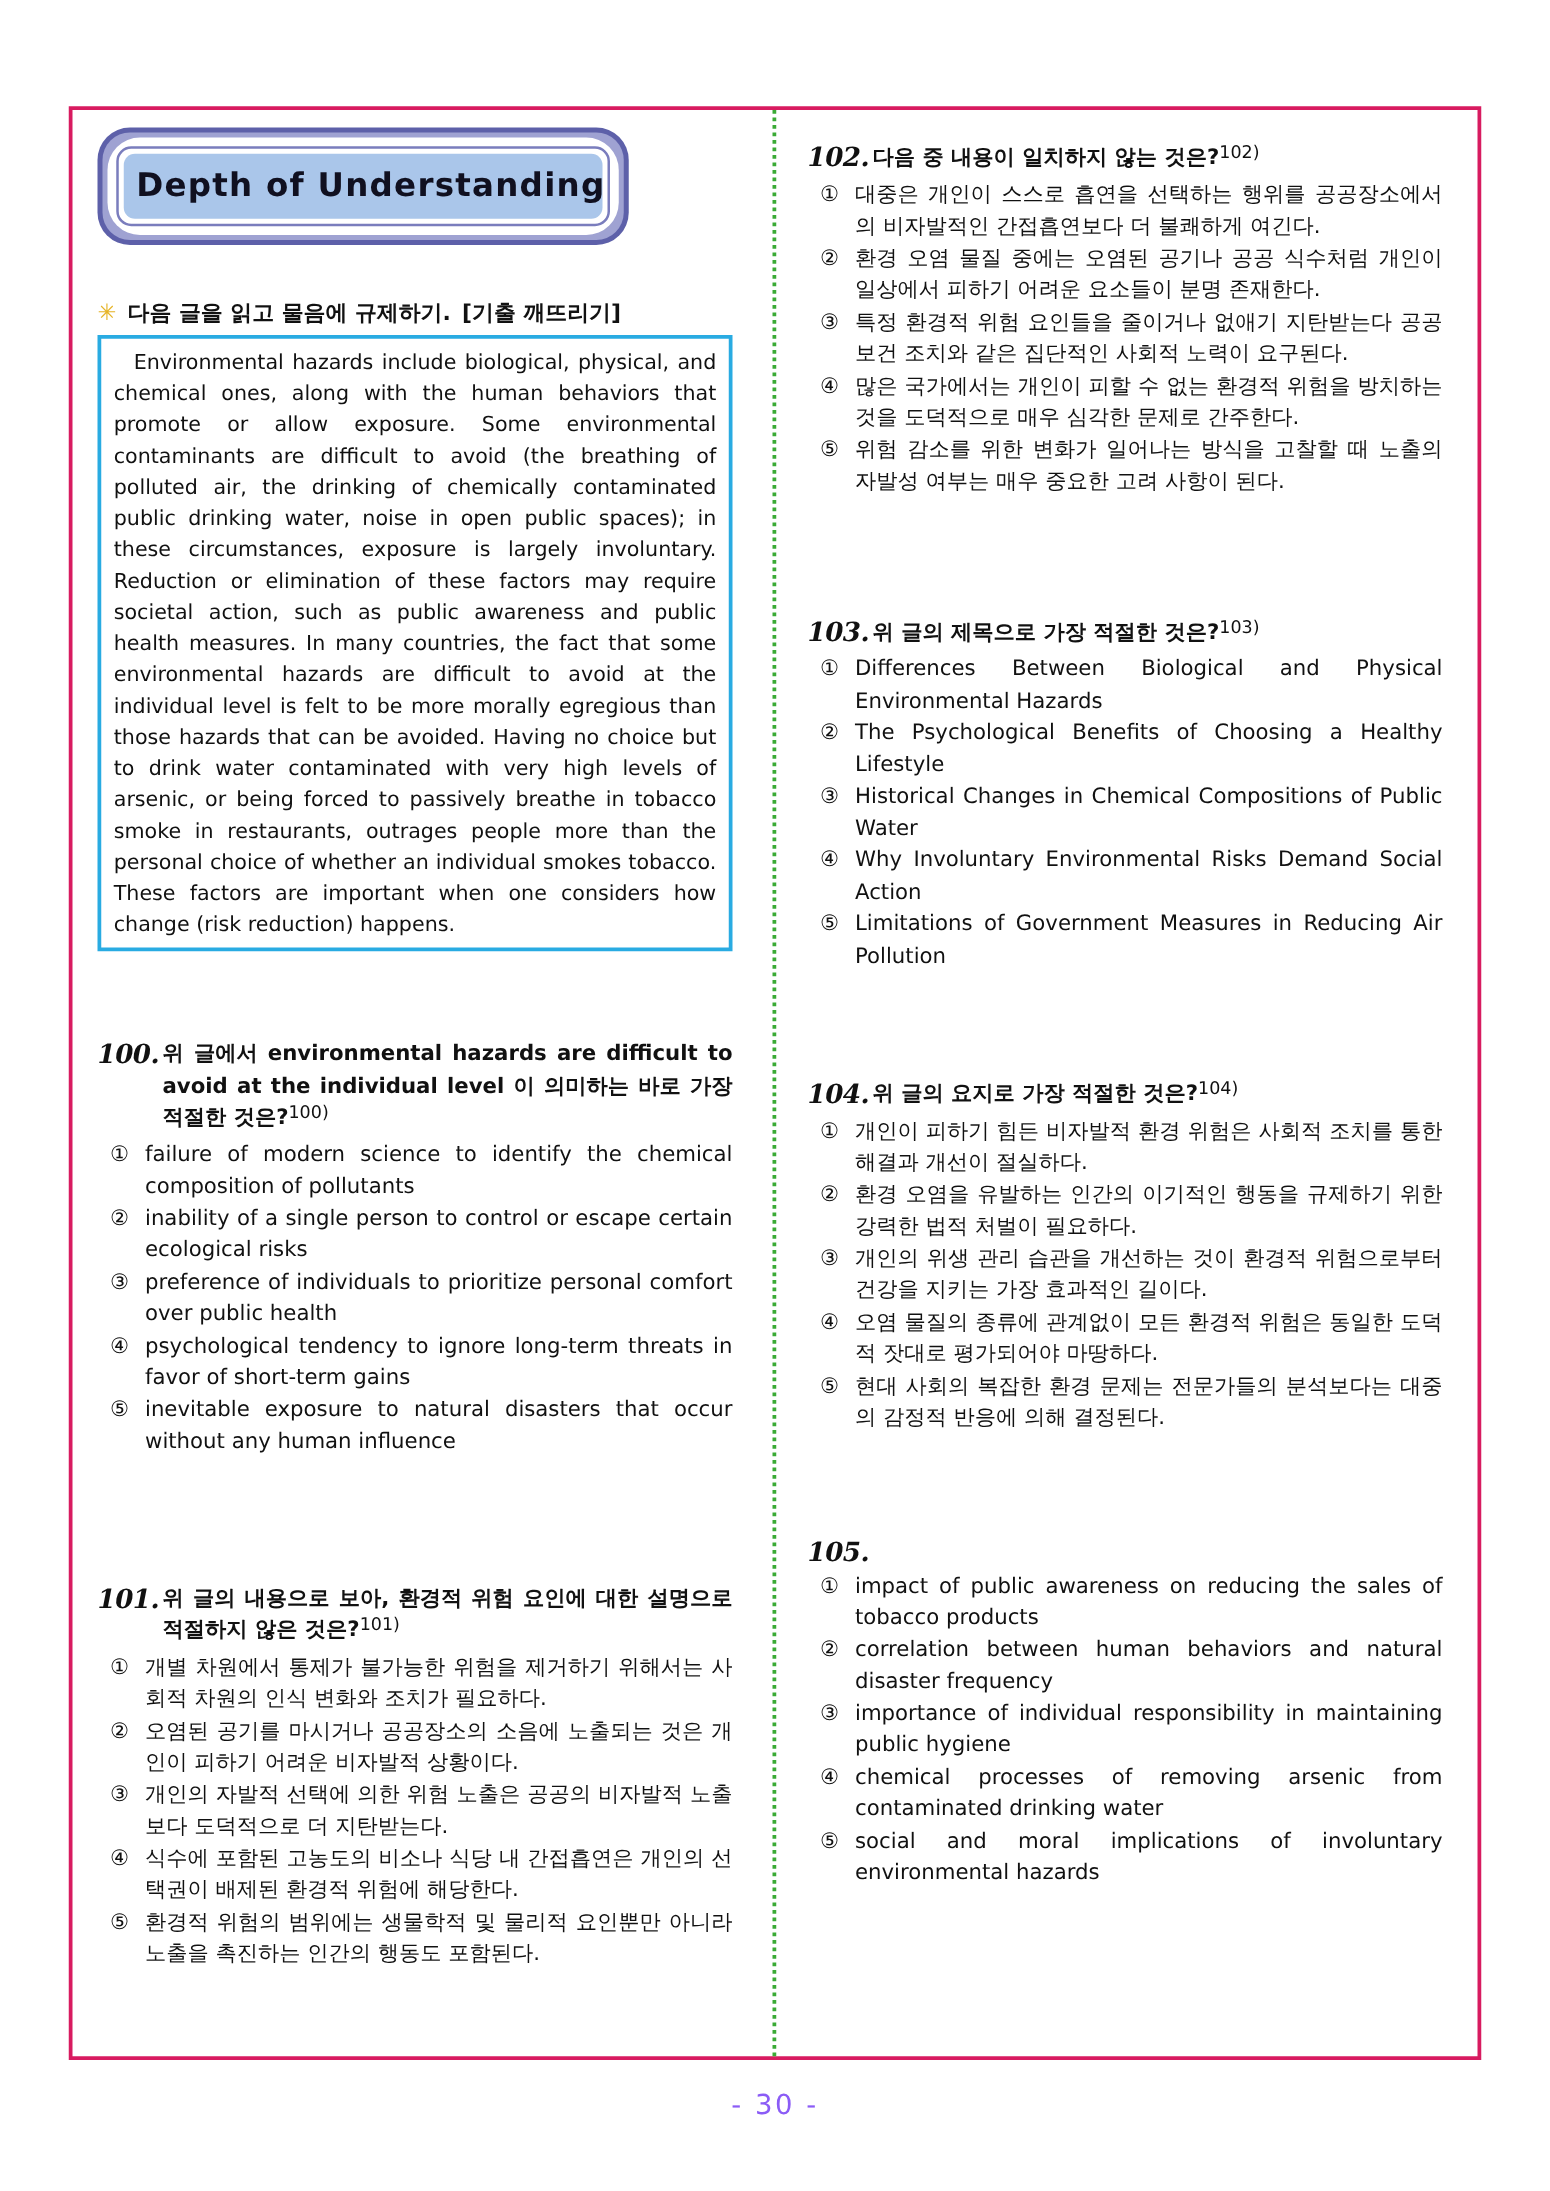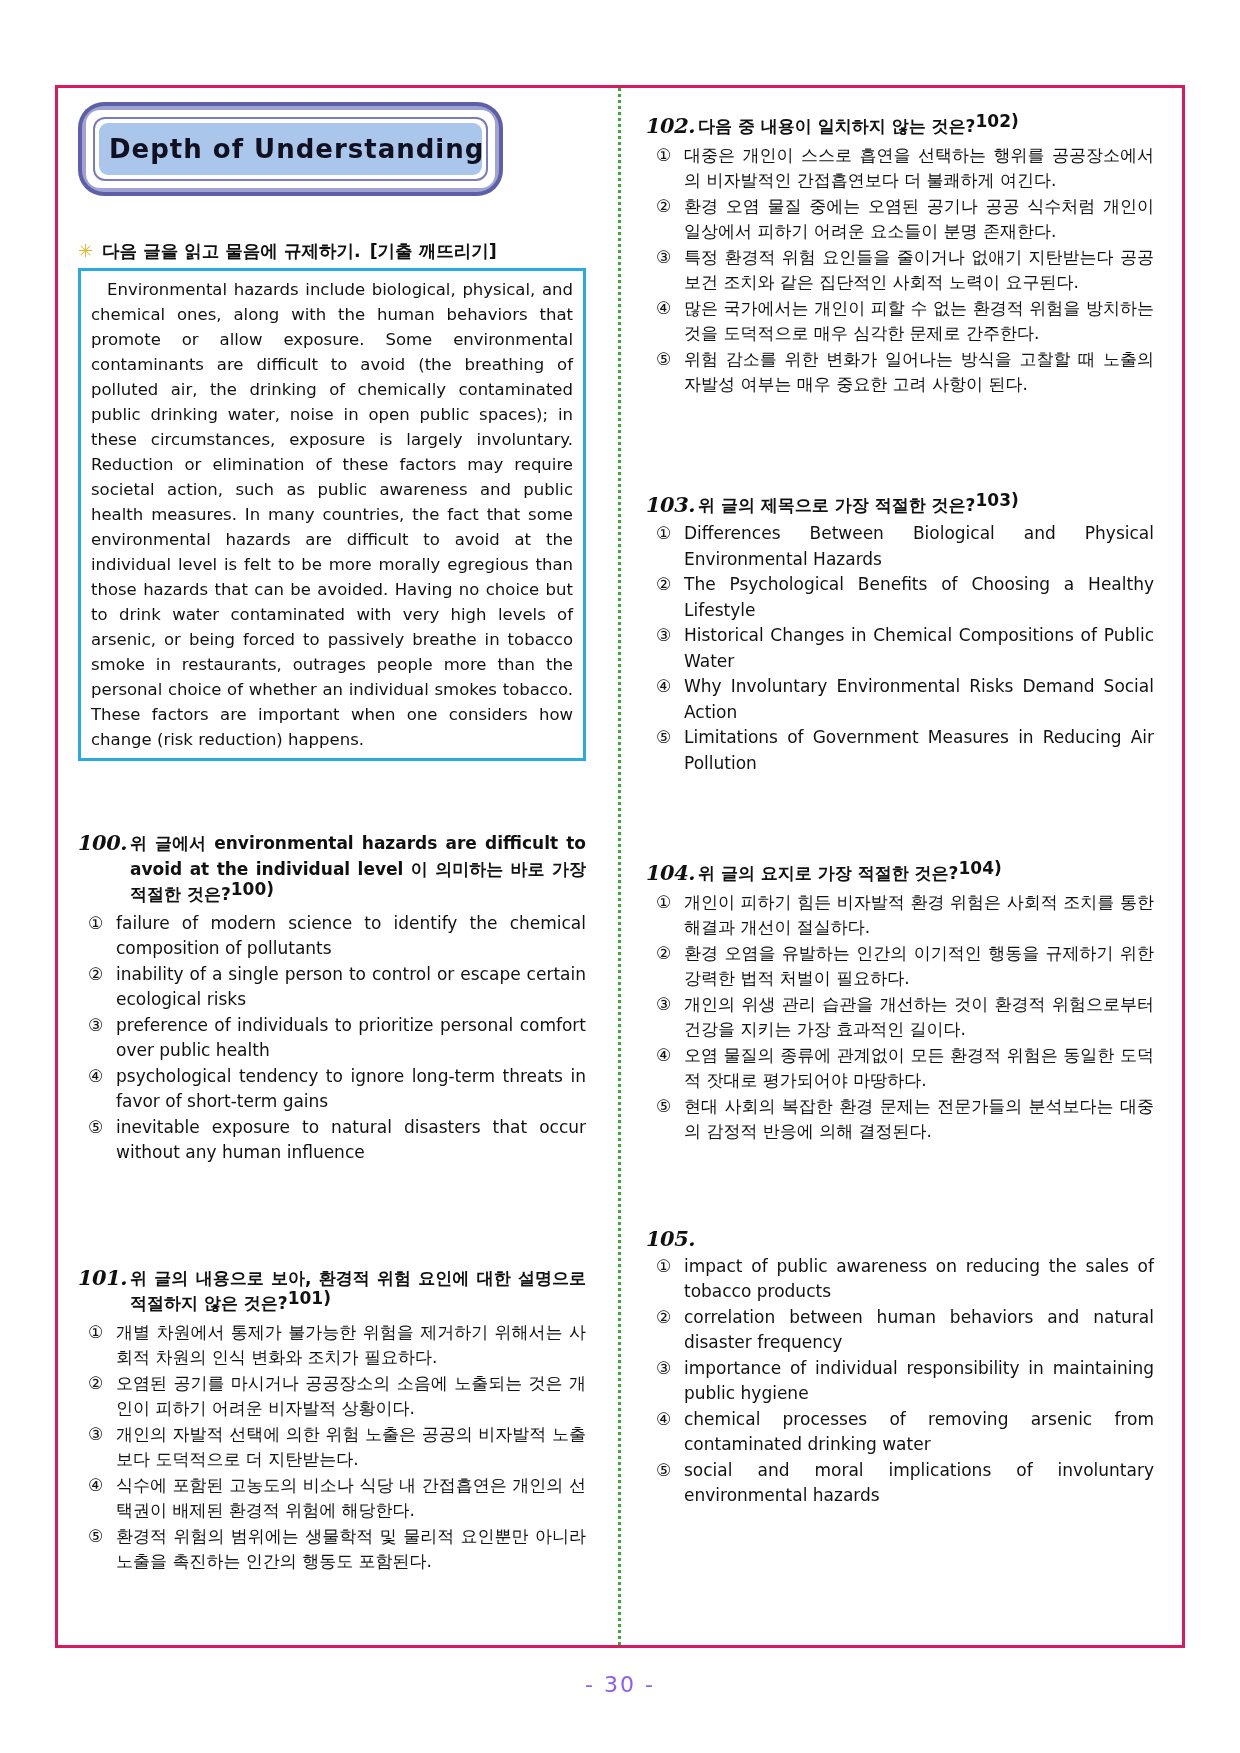--- a/index.html
+++ b/index.html
@@ -23,21 +23,21 @@
     position:absolute; left:560px; top:0; height:100%;
     border-left:3px dotted var(--divider-green, #3aaa35);
   }
   .col { position:absolute; top:0; width:508px; padding-top:14px; }
   .col-left  { left:20px; }
   .col-right { left:588px; }
 
   
   .tb0 { width:425px; border-radius:26px; background:var(--title-ring, #5d60a9); padding:4px; }
   .tb1 { border-radius:22px; background:var(--title-ring-light, #9fa2d2); padding:4px; }
-  .tb2 { border-radius:14px; background:#ffffff; padding:7px; }
+  .tb2 { border-radius:26px; background:#ffffff; padding:7px; }
   .tb3 { border-radius:12px; border:2px solid var(--title-inner-line, #7a7dbd); background:#ffffff; padding:4px; }
   .tb4 {
     border-radius:9px; background:var(--title-fill, #aac6ea);
     padding:11px 10px; text-align:center;
     font-size:26px; font-weight:bold; letter-spacing:1px;
     color:#101020; white-space:nowrap;
   }
 
   .instruction {
     margin-top:42px;
@@ -56,21 +56,21 @@
   }
 
   .question { margin-top:70px; }
   .q-head { display:flex; font-weight:bold; font-size:17px; line-height:25.5px; }
   .q-num {
     flex:none; width:52px;
     font-family:"DejaVu Serif", serif; font-style:italic; font-weight:bold;
     font-size:21px; letter-spacing:-0.5px; line-height:24px;
   }
   .q-prompt { flex:1; text-align:justify; }
-  .fn { font-size:17px; font-weight:bold; position:relative; top:-5px; letter-spacing:0; }
+  .fn { font-size:14px; font-weight:normal; position:relative; top:-5px; letter-spacing:0; }
 
   .options { list-style:none; margin-top:3px; padding-left:10px; }
   .option { display:flex; font-size:17px; line-height:25.5px; }
   .opt-marker { flex:none; width:28px; }
   .opt-text { flex:1; text-align:justify; }
 
   
   .q101 { margin-top:100px; }
   .q102 { margin-top:12px; }
   .q103 { margin-top:95px; }

